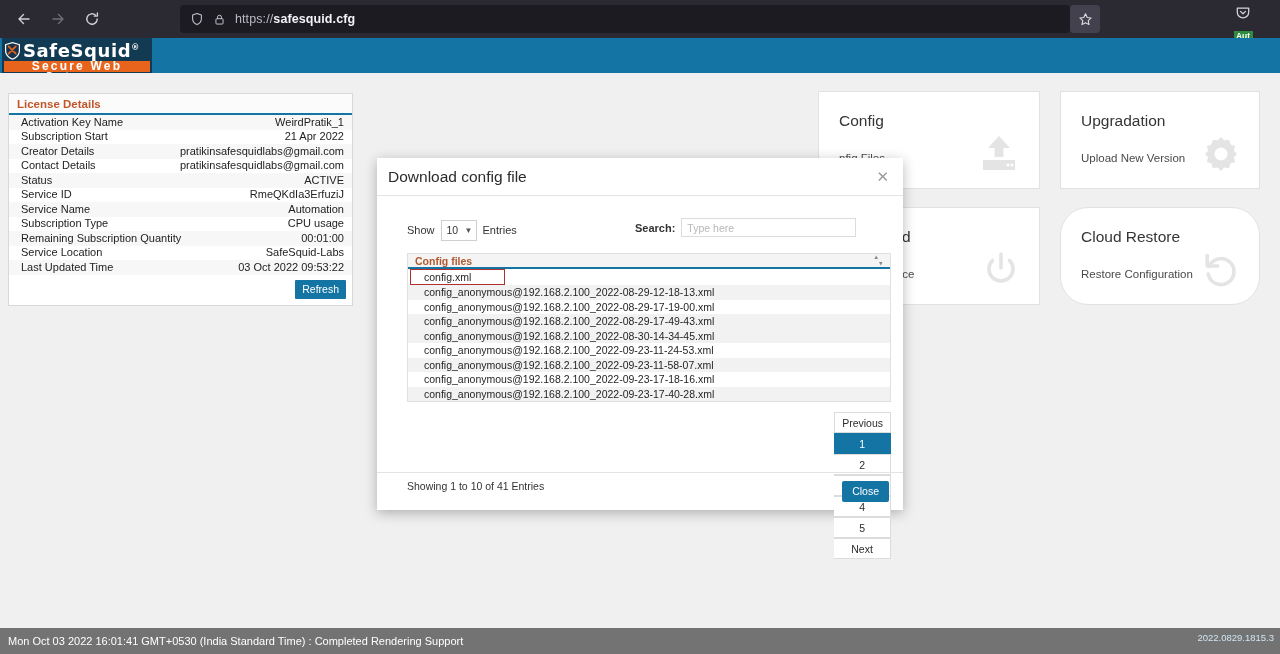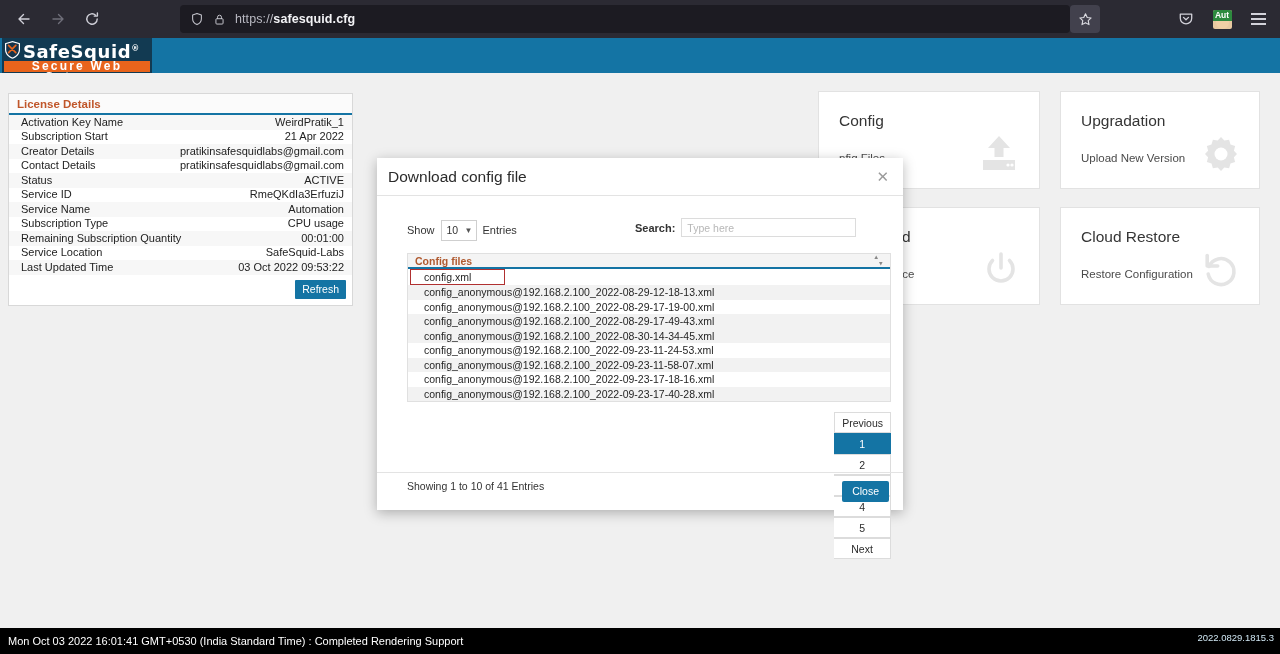--- a/index.html
+++ b/index.html
@@ -44,22 +44,22 @@
   }
   .url-text b { color: #f3f3f6; font-weight: 700; }
   .star-btn {
     position: absolute; left: 1070px; top: 5px;
     width: 30px; height: 28px;
     background: #42414d; border-radius: 4px;
     display: flex; align-items: center; justify-content: center;
     color: #dcdce2;
   }
   .chrome-right {
-    position: absolute; right: 9px; top: 5px;
-    height: 28px; display: flex; align-items: center; gap: 10px;
+    position: absolute; right: 24px; top: 5px;
+    height: 28px; display: flex; align-items: center; gap: 10px; flex-direction: column;
   }
   .chrome-right .ci {
     width: 26px; height: 26px;
     display: flex; align-items: center; justify-content: center;
     color: #d2d2da;
   }
   .ext-badge {
     width: 19px; height: 19px; position: relative;
     background: #e8c9a0; border-radius: 2px; overflow: hidden;
   }
@@ -82,21 +82,21 @@
     width: 1280px; height: 35px;
     background: #1474a4;
   }
   .logo {
     position: absolute; left: 2px; top: 0px;
     width: 150px; height: 35px;
     background: #123a52;
     display: flex; flex-direction: column; justify-content: center;
     padding-left: 2px;
   }
-  .logo-top { display: flex; align-items: center; height: 21px; }
+  .logo-top { display: flex; align-items: flex-end; height: 21px; }
   .logo-shield {
     width: 17px; height: 19px; margin-right: 2px;
     position: relative; flex: none;
   }
   .logo-text {
     color: #ffffff; font-size: 18px; font-weight: 700;
     letter-spacing: .6px; line-height: 19px;
     font-family: "DejaVu Sans", sans-serif;
   }
   .logo-text sup { font-size: 8px; vertical-align: super; }
@@ -276,21 +276,21 @@
     background: #1474a4; color: #fff;
     font-size: 10.5px; border: none; border-radius: 2px;
     padding: 4px 10px 5px 10px;
     font-family: "Liberation Sans", sans-serif;
   }
 
   
   .app-footer {
     position: absolute; bottom: 0; left: 0;
     width: 1280px; height: 26px;
-    background: #000000;
+    background: #737373;
     display: flex; align-items: center; justify-content: space-between;
     padding: 0 6px 0 8px;
   }
   .footer-left { color: #fff; font-size: 11px; }
   .footer-right { color: #cfe6f2; font-size: 9.5px; align-self: flex-end; padding-bottom: 11px; }
 </style>
 </head>
 <body>
 
 <div class="browser-bar">
@@ -489,21 +489,21 @@
     <h3>SafeSquid</h3>
     <p>eSquid service</p>
     <span class="card-icon">
       <svg width="40" height="40" viewBox="0 0 40 40" fill="none" stroke="#e4e4e4" stroke-width="3.6">
         <path d="M11.5 10.5a12 12 0 1 0 17 0" stroke-linecap="round"></path>
         <path d="M20 4v14" stroke-linecap="round"></path>
       </svg>
     </span>
   </div>
 
-  <div class="card" style="left:1060px; top:134px; width:200px; height:98px;">
+  <div class="card" style="left:1060px; top:134px; width:200px; height:98px;border-radius:28px;">
     <h3>Cloud Restore</h3>
     <p>Restore Configuration</p>
     <span class="card-icon">
       <svg width="40" height="40" viewBox="0 0 40 40" fill="none" stroke="#e4e4e4" stroke-width="3.6">
         <path d="M8 16.5A13 13 0 1 1 7.2 24" stroke-linecap="round"></path>
         <path d="M6.2 5.5v10.5h10.5" stroke-linecap="round" stroke-linejoin="round"></path>
       </svg>
     </span>
   </div>
 

